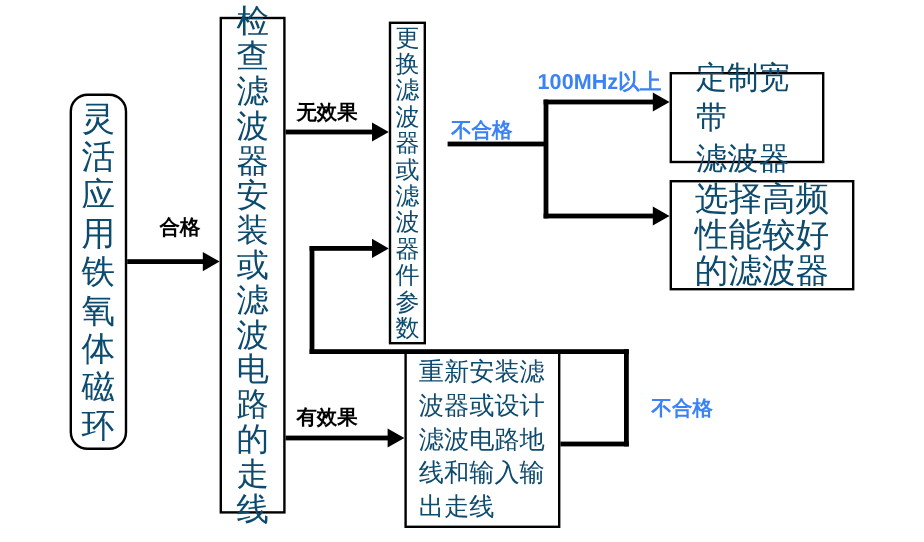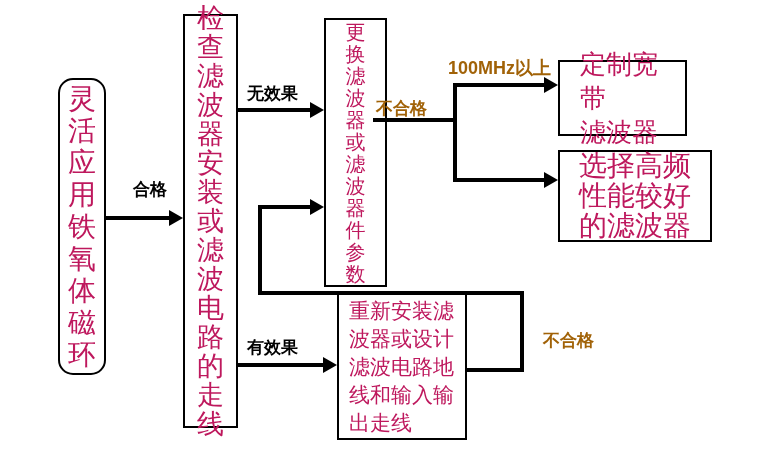--- a/index.html
+++ b/index.html
@@ -9,51 +9,51 @@
     background: #ffffff;
     font-family: "Liberation Sans", sans-serif;
     overflow: hidden;
   }
   .canvas { position: absolute; inset: 0; }
 
   .node {
     position: absolute;
     border: 2px solid #000;
     background: #fff;
-    color: #be185d;
+    color: #0c4a6e;
     display: flex;
     align-items: center;
     justify-content: center;
   }
   .vtext {
     width: 1.06em;
     word-break: break-all;
     text-align: center;
   }
   .htext {
     word-break: break-all;
     white-space: pre-line;
     text-align: left;
   }
 
   #n1 { left: 58px;  top: 78px;  width: 48px;  height: 297px; font-size: 28px; line-height: 32px; border-radius: 15px; }
   #n2 { left: 183px; top: 14px;  width: 55px;  height: 414px; font-size: 27px; line-height: 29px; }
-  #n3 { left: 324px; top: 18px;  width: 63px;  height: 269px; font-size: 20px; line-height: 22px; }
+  #n3 { left: 324px; top: 18px;  width: 31px;  height: 269px; font-size: 20px; line-height: 22px; }
   #n4 { left: 558px; top: 60px;  width: 129px; height: 76px;  font-size: 26px; line-height: 34px; padding: 0 20px;  justify-content: flex-start; }
   #n5 { left: 558px; top: 150px; width: 154px; height: 92px;  font-size: 28px; line-height: 30px; padding: 0 16px; justify-content: center; }
   #n6 { left: 337px; top: 293px; width: 130px; height: 147px; font-size: 21px; line-height: 28px; padding: 0 10px; justify-content: flex-start; }
 
   .label {
     position: absolute;
     font-weight: bold;
     font-size: 17px;
     white-space: nowrap;
   }
   .label.blue { color: #000000; }
-  .label.red  { color: #a16207; }
+  .label.red  { color: #3b82f6; }
   .label.big  { font-size: 18px; }
 
   .hline, .vline { position: absolute; background: #000; }
   .hline { height: 4px; }
   .vline { width: 4px; }
 
   .arrow-right {
     position: absolute;
     width: 0; height: 0;
     border-top: 8px solid transparent;

